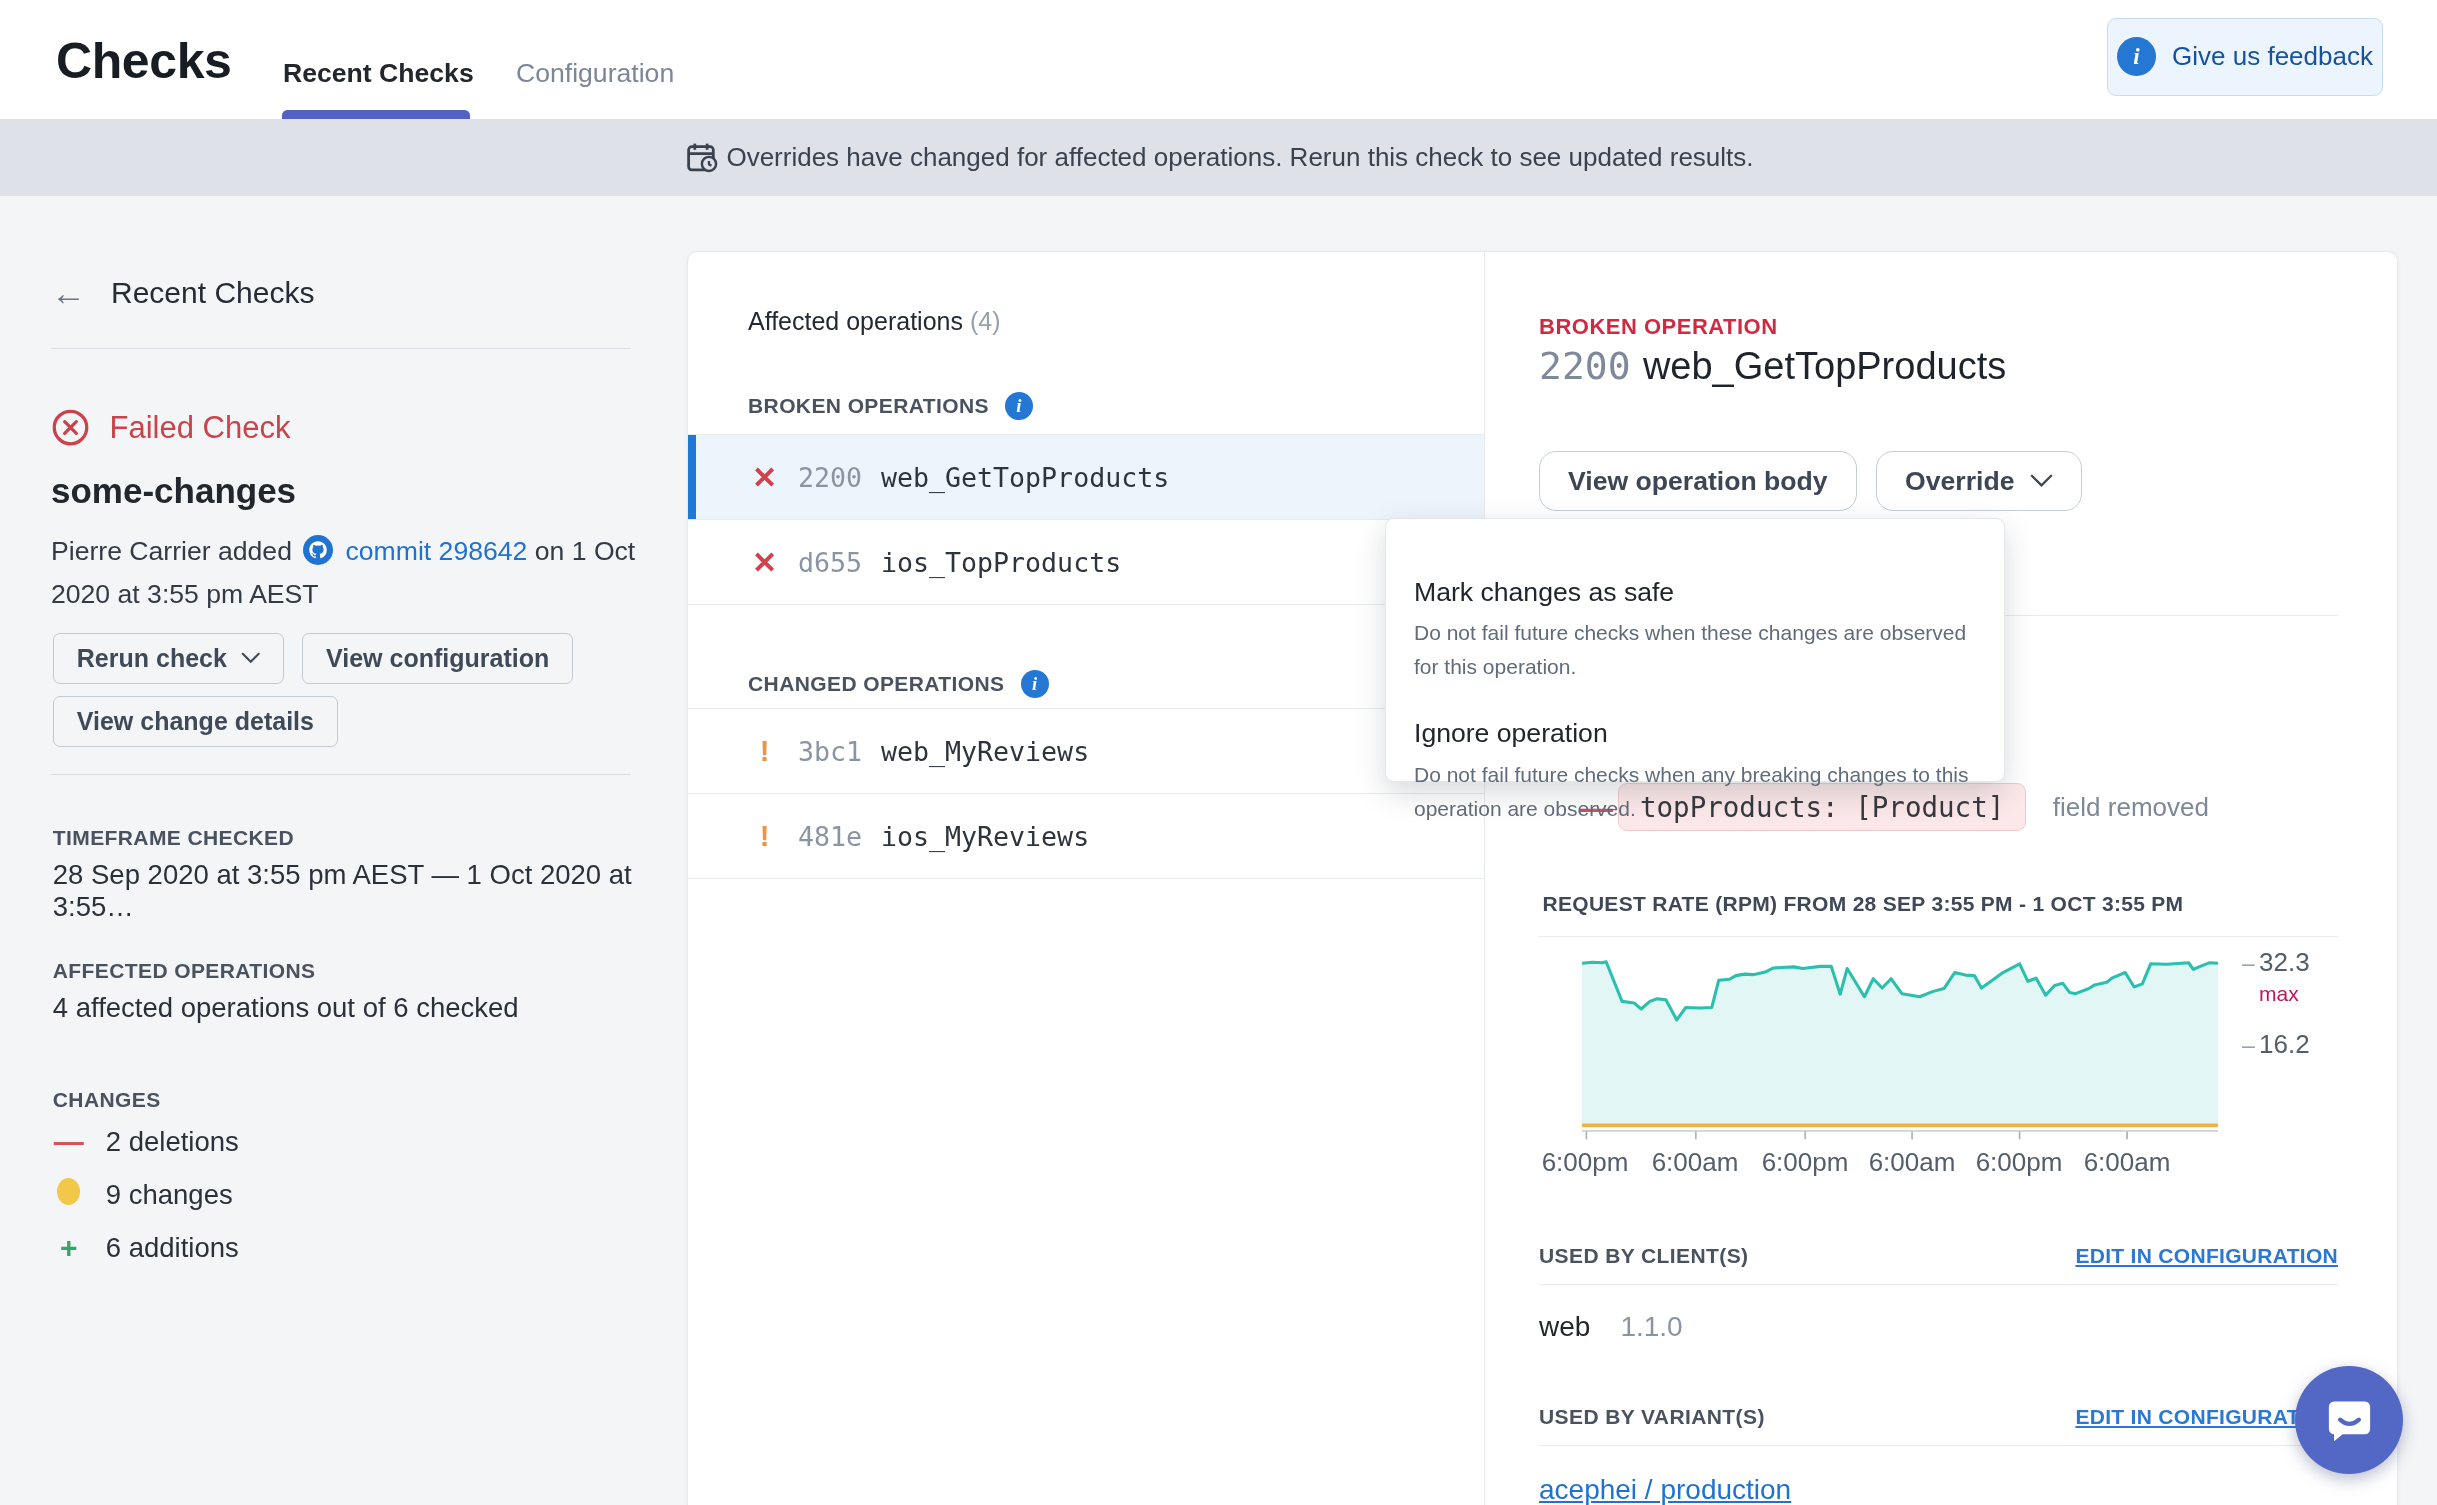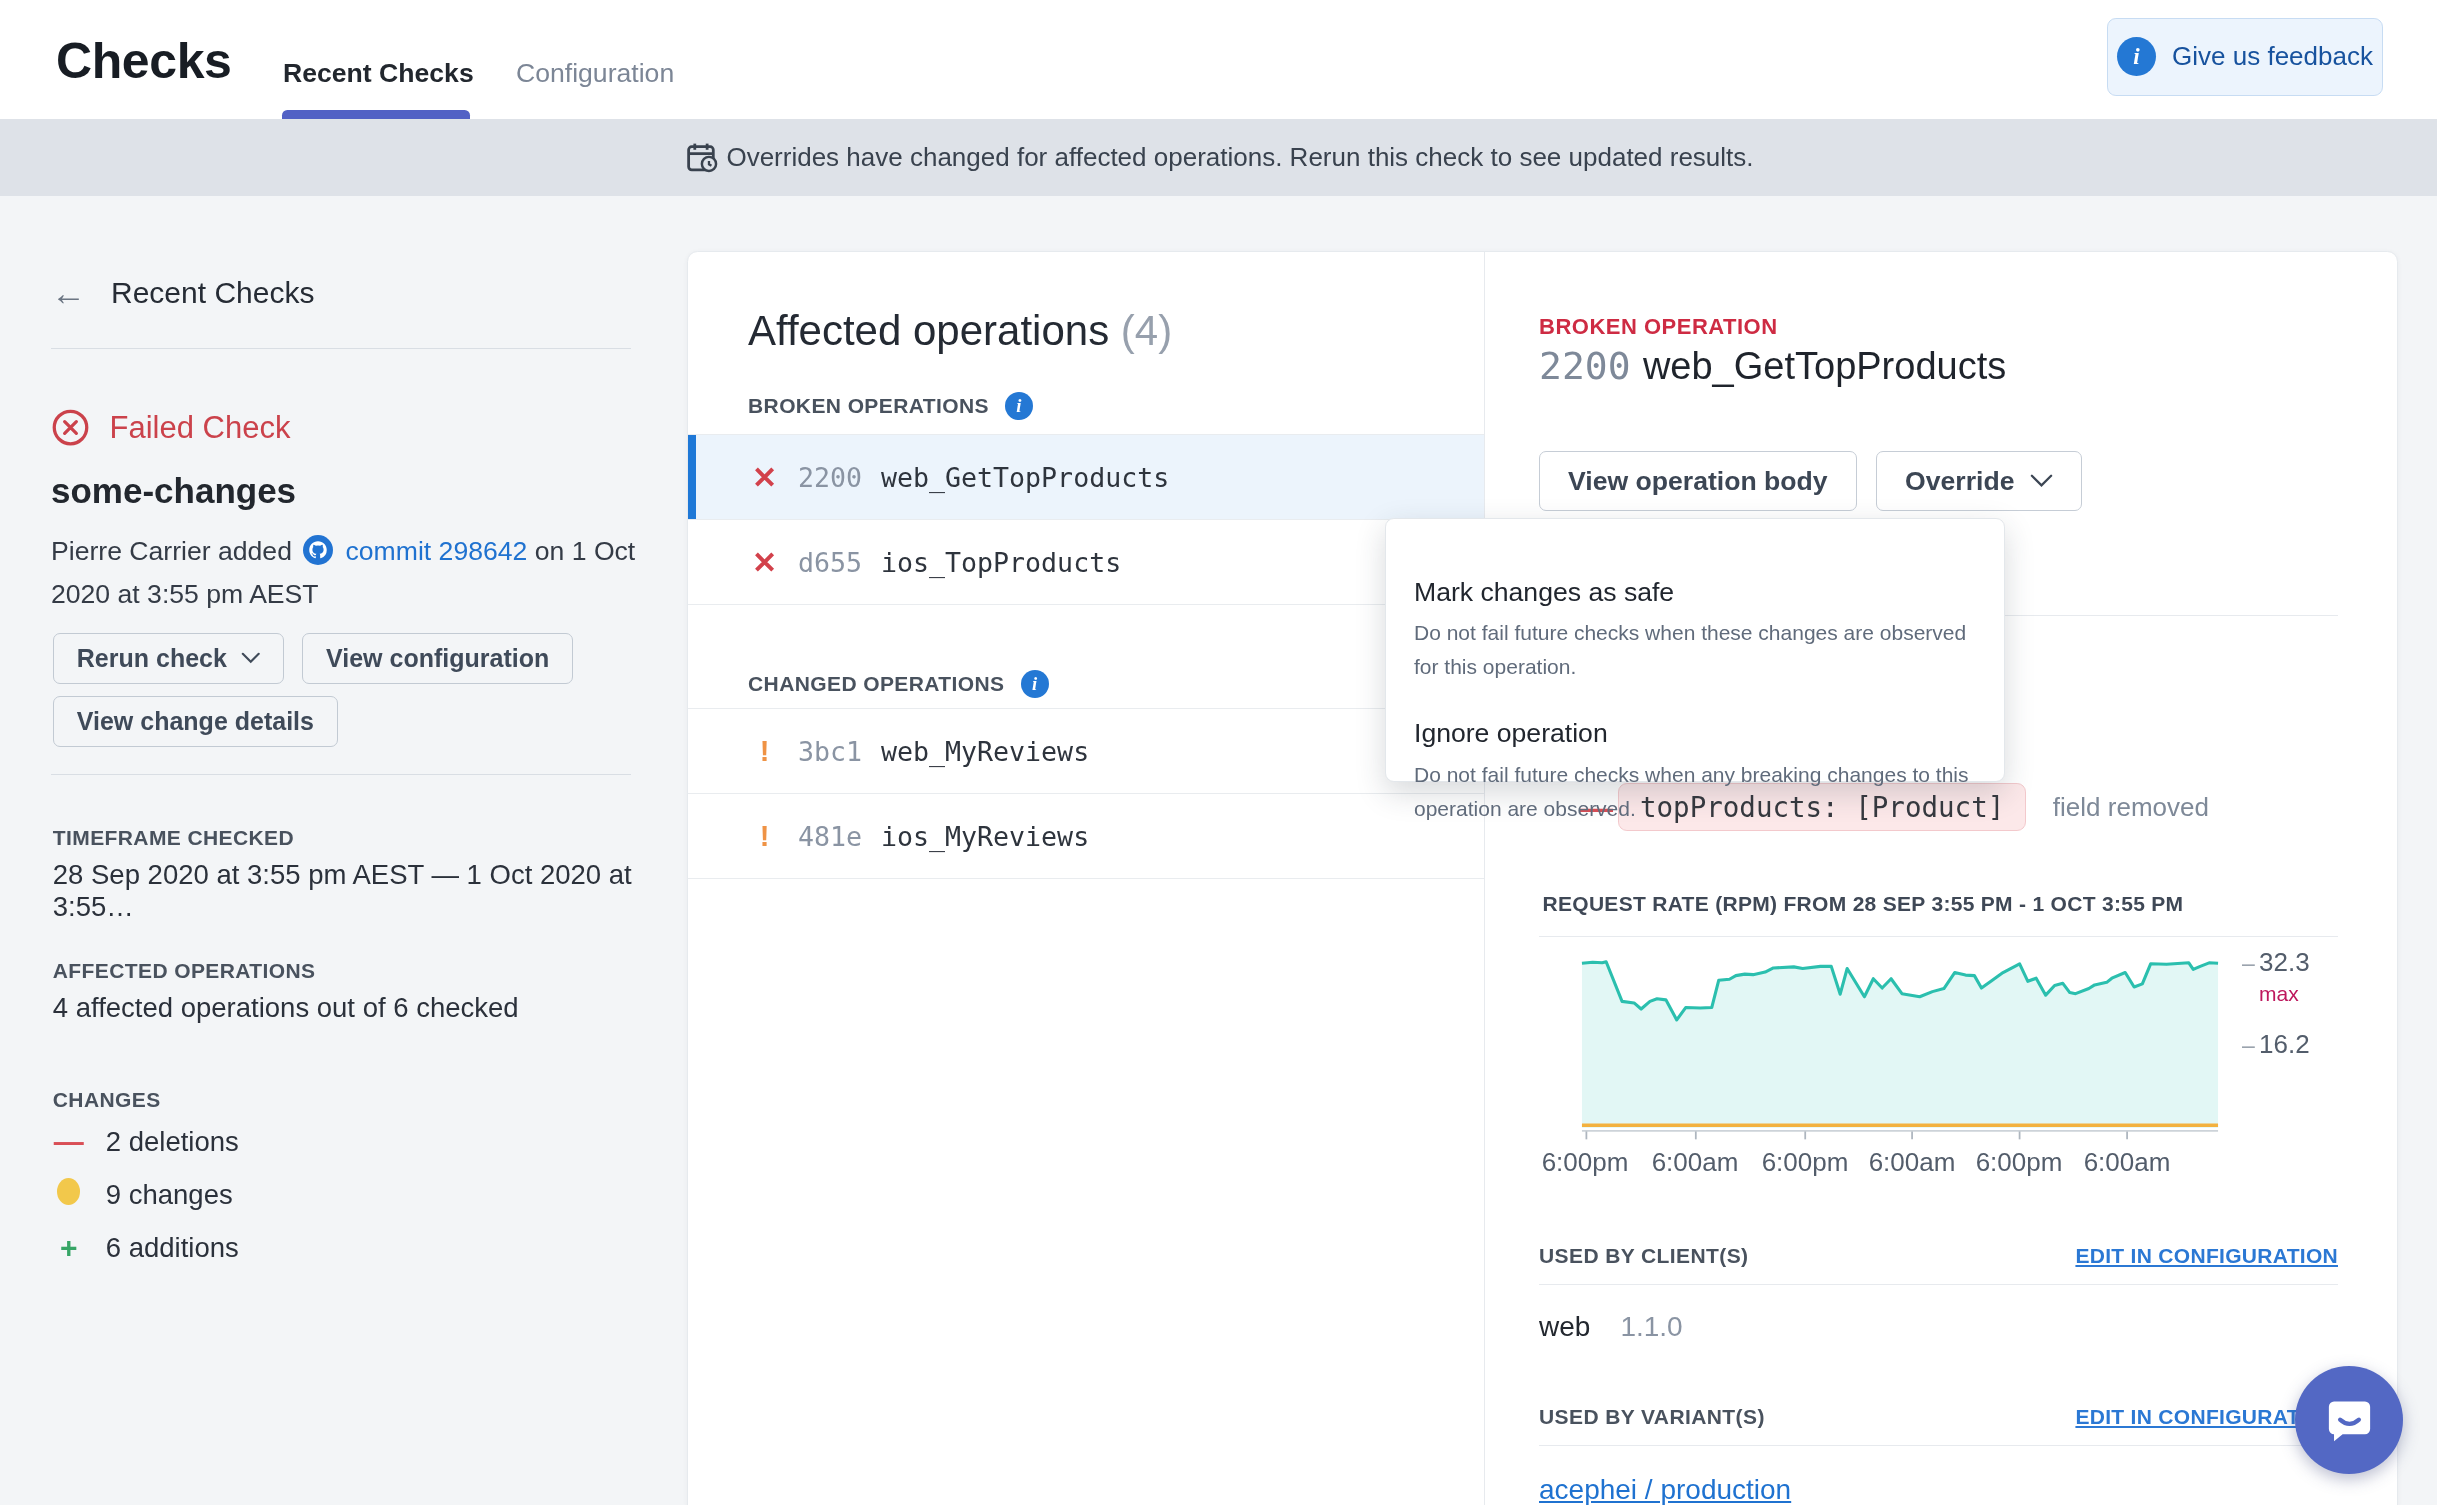--- a/index.html
+++ b/index.html
@@ -54,21 +54,21 @@
   .ci-glyph { width:32px; text-align:center; font-weight:700; font-size:30px; }
   .minus-glyph { color:#d94f56; }
   .dot-glyph { width:23px; height:26.6px; border-radius:50%; background:#f2c84b; display:inline-block; }
   .plus-glyph { color:#36a566; }
 
   
   .card { position:absolute; left:687px; top:251px; width:1711px; height:1255px; background:#ffffff; border:0.9px solid #e6eaee; border-radius:10.6px 10.6px 0 0; box-shadow:0 1.8px 5.3px rgba(50,60,70,0.05); }
   .card-vdivider { position:absolute; left:796px; top:0; width:0.9px; height:100%; background:#e7eaee; }
 
   
-  .mid-title { position:absolute; left:60px; top:55px; font-size:42px; color:#242a33;text-align:center; }
+  .mid-title { position:absolute; left:60px; top:55px; font-size:25px; color:#242a33;text-align:center; }
   .mid-title .count { color:#97a0ad; }
   .ops-label-row { position:absolute; left:60px; display:flex; align-items:center; gap:16px; }
   .broken-label-row { top:140px; }
   .changed-label-row { top:418px; }
   .info-icon { width:28px; height:28px; border-radius:50%; background:#2478d4; color:#fff; font-size:18.6px; font-weight:700; font-family:"Liberation Serif", serif; font-style:italic; display:flex; align-items:center; justify-content:center; cursor:pointer; }
   .op-list { position:absolute; left:0; width:796px; border-top:0.9px solid #e9ecef; }
   .op-list-broken { top:182px; } .op-list-changed { top:456px; }
   .op-row { position:relative; height:85px; border-bottom:0.9px solid #e9ecef; display:flex; align-items:center; cursor:pointer; background:#fff; }
   .op-row.selected { background:#ecf4fc; }
   .sel-bar { position:absolute; left:0; top:0; width:8px; height:100%; background:#1e78d7; }
@@ -77,21 +77,21 @@
   .bang-glyph { color:#ef9345; font-size:29px; }
   .op-id { position:absolute; left:110px; font-size:26.6px; color:#8a94a3; }
   .op-name { position:absolute; left:193px; font-size:26.6px; color:#2e343d; }
 
   
   .right-content { position:absolute; left:851px; top:0; width:799px; height:1255px; }
   .kicker { position:absolute; left:0; top:62px; font-size:22px; font-weight:700; letter-spacing:0.5px; color:#ce2b43; }
   .op-heading { position:absolute; left:0; top:92px; font-size:38px; color:#1f242c; }
   .op-heading .hid { color:#7e8999; margin-right:12.4px; }
   .detail-btns { position:absolute; left:0; top:199px; display:flex; gap:19.5px; }
-  .btn { height:60px; padding:0 28px; background:#fff; border:1.8px solid #c6cdd6; border-radius:7px; font-size:26.6px; font-weight:700; color:#3c4654; display:inline-flex; align-items:center; gap:16px; cursor:pointer; font-family:inherit; }
+  .btn { height:60px; padding:0 28px; background:#fff; border:1.8px solid #c6cdd6; border-radius:17px; font-size:26.6px; font-weight:700; color:#3c4654; display:inline-flex; align-items:center; gap:16px; cursor:pointer; font-family:inherit; }
   .rc-divider { position:absolute; left:0; width:799px; border-top:0.9px solid #e7eaee; }
   .divider-hdr { top:363px; } .divider-chart { top:684px; }
   .divider-clients { top:1032px; } .divider-variants { top:1193px; }
   .diff-row { position:absolute; left:40px; top:531px; display:flex; align-items:center; }
   .diff-minus { color:#d94f56; font-size:34px; font-weight:700; width:32px; }
   .diff-chip { margin-left:7px; background:#fce8e9; border:1.8px solid #f3c9cc; border-radius:8.9px; padding:7px 21px; font-size:27.5px; color:#36393f; }
   .diff-note { margin-left:26.6px; font-size:26px; color:#7e8998; }
   .chart-label { position:absolute; left:3.5px; top:640px; font-size:21px; font-weight:700; letter-spacing:0.3px; color:#3f4856; }
   .chart-block { position:absolute; left:0; top:691px; width:799px; height:248px; }
   .chart-svg { position:absolute; left:42px; top:17px; }

